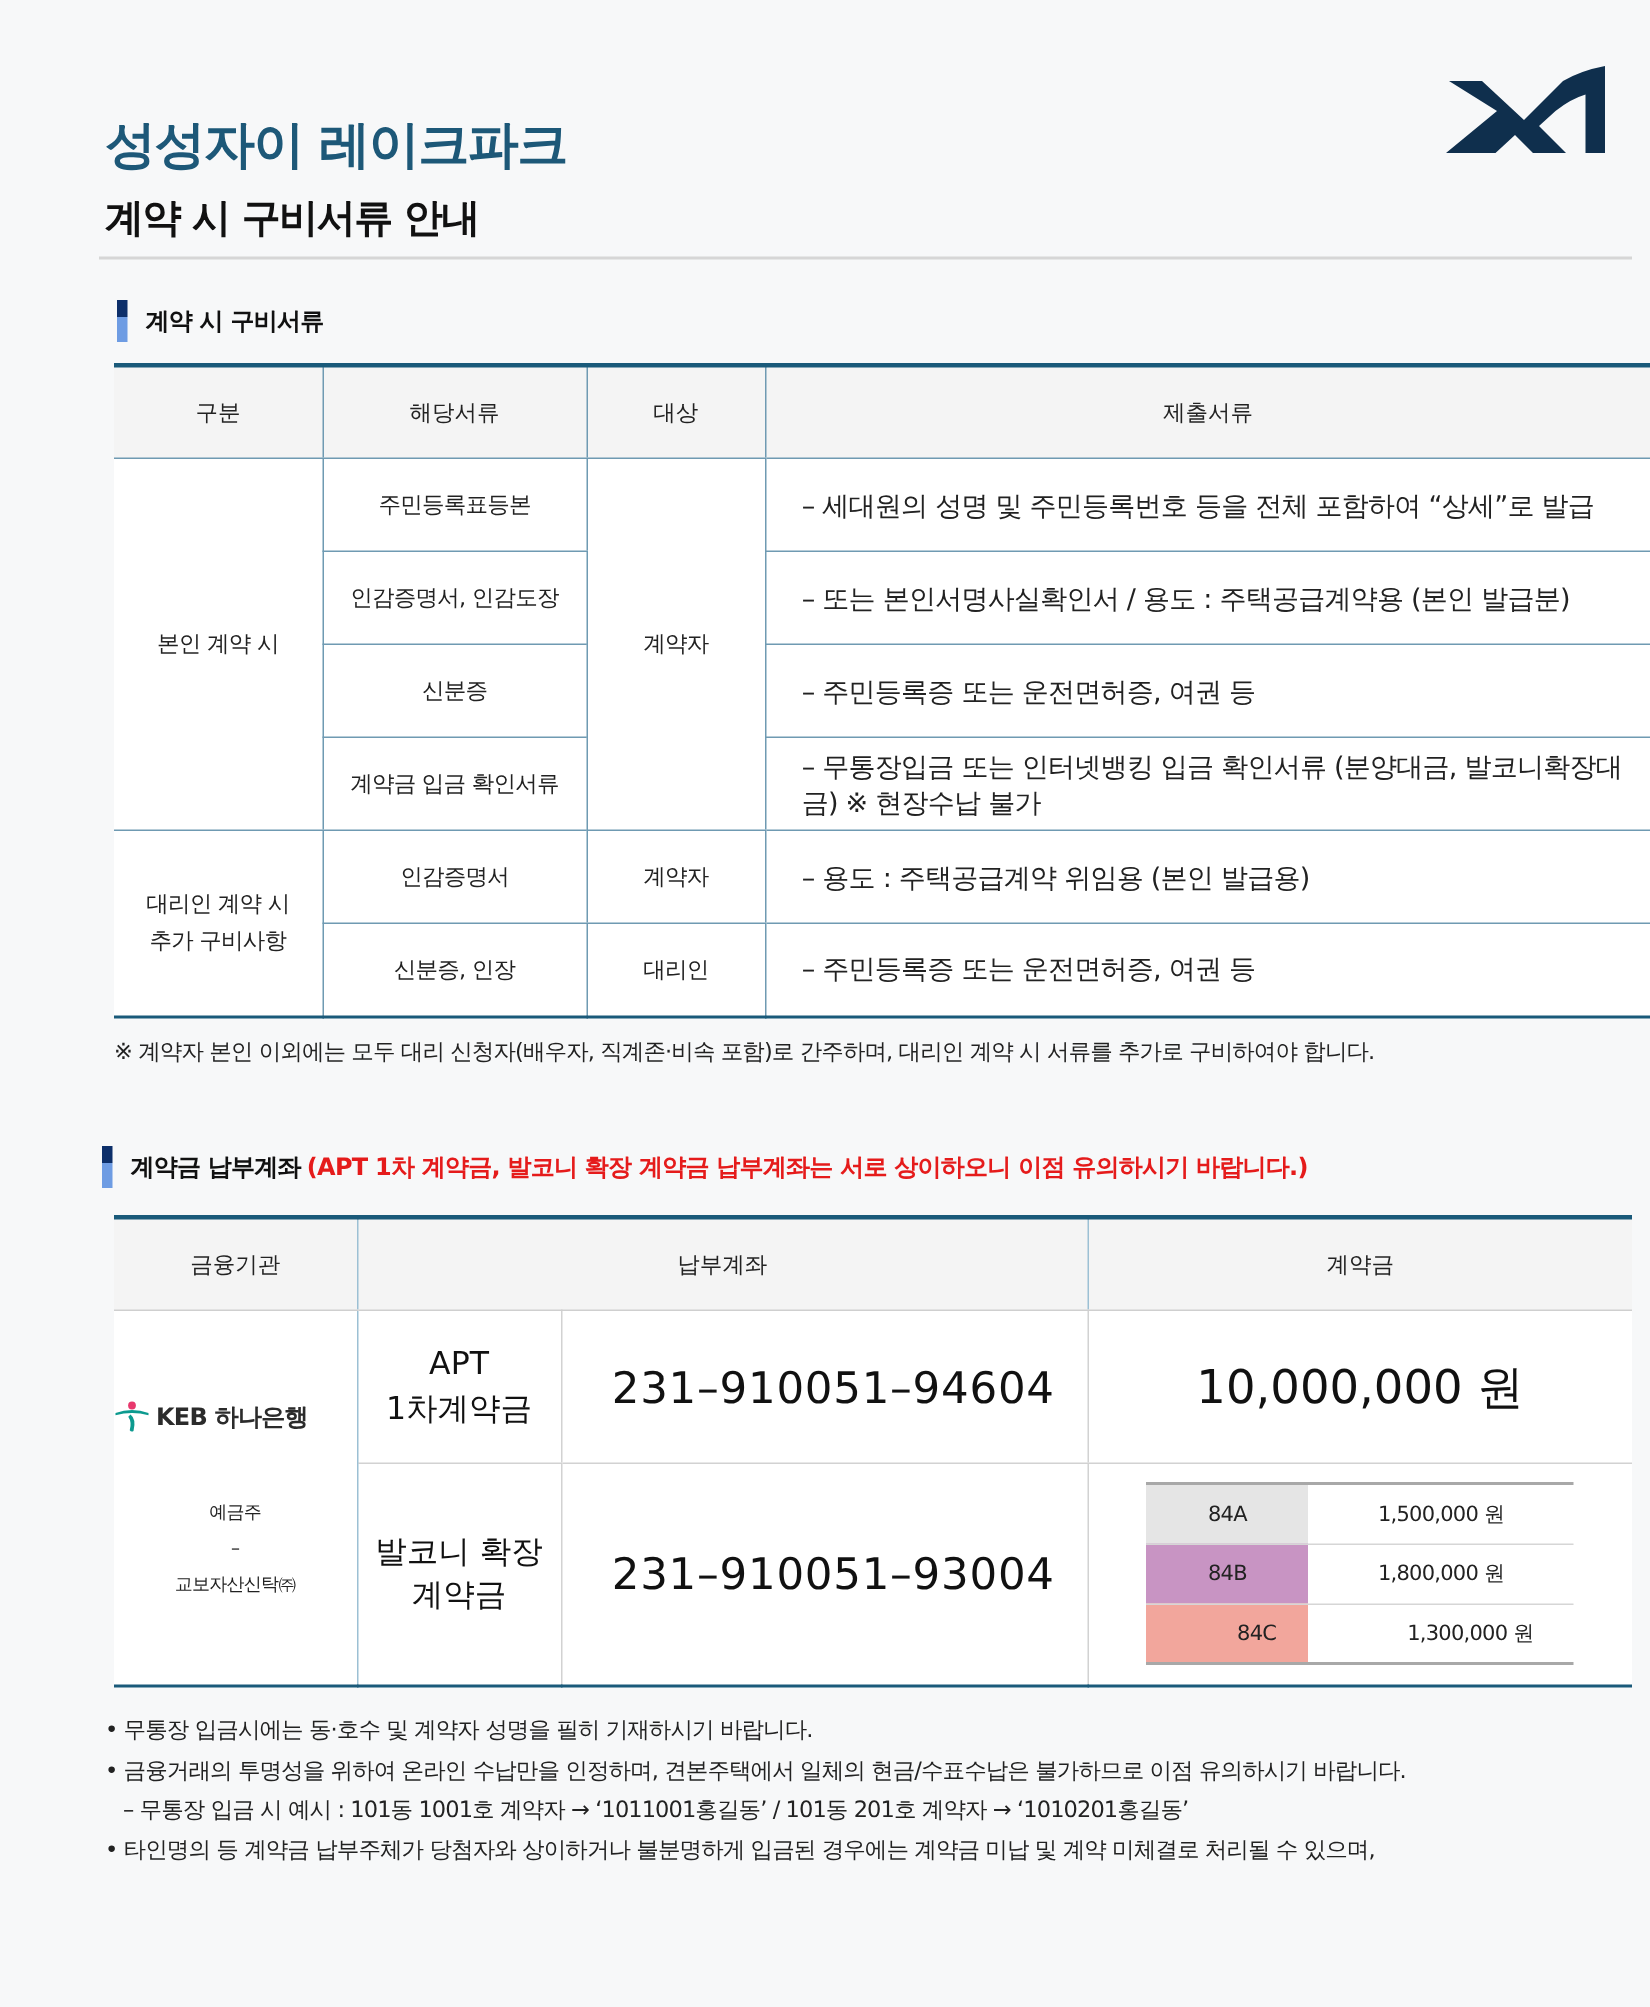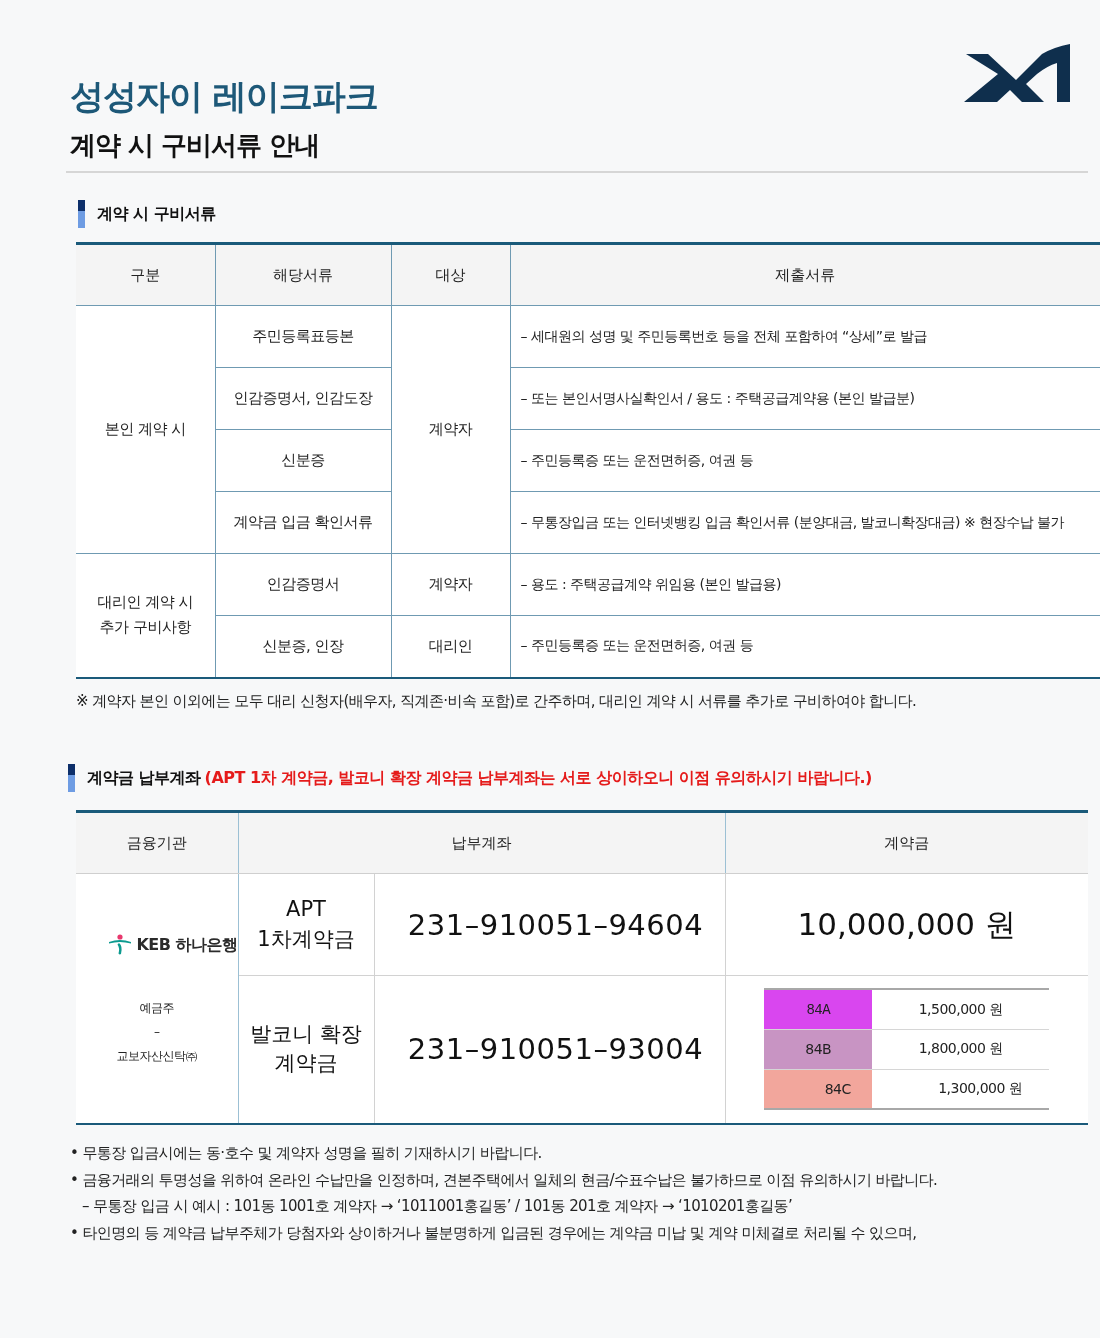--- a/index.html
+++ b/index.html
@@ -50,21 +50,21 @@
     border-bottom: 1.5px solid #6f9ab2;
     border-left: 1px solid #6f9ab2;
   }
   .doc-table th:first-child { border-left: none; }
   .doc-table td {
     background: #fff; height: 62px; font-size: 15px; color: #222;
     border-bottom: 1px solid #6f9ab2;
     border-left: 1px solid #6f9ab2;
     text-align: center; letter-spacing: -0.5px;
   }
-  .doc-table td.left { text-align: left; padding-left: 10px; font-size: 14px; }
+  .doc-table td.left { text-align: left; padding-left: 24px; font-size: 18px; }
   .doc-table td.first { border-left: none; line-height: 1.7; }
 
   .note1 {
     position: absolute; left: 48px; top: 692px;
     font-size: 15px; color: #222; letter-spacing: -0.6px;
   }
 
   
   .pay-table {
     left: 48px; top: 810px; width: 1012px;
@@ -80,21 +80,21 @@
   .pay-table td {
     background: #fff; text-align: center; color: #111;
     border-bottom: 1px solid #d2d2d2;
     border-left: 1px solid #d2d2d2;
   }
   .pay-table td.bank { border-left: none; border-right: 1.5px solid #9cc0d4; }
   .pay-table td.type { font-size: 21px; line-height: 1.4; border-left: none; }
   .pay-table td.acct { font-size: 29px; letter-spacing: 0.5px; padding-left: 12px; }
   .pay-table td.amount { font-size: 31px; }
 
-  .bank-logo { display: flex; align-items: center; justify-content: flex-end; gap: 4px; margin-top: 6px; }
+  .bank-logo { display: flex; align-items: center; justify-content: flex-start; gap: 4px; margin-top: 6px; }
   .bank-logo .name { font-size: 16px; font-weight: bold; color: #2b2b2b; letter-spacing: -0.5px; }
   .holder { margin-top: 40px; font-size: 12px; line-height: 2; color: #222; letter-spacing: -0.5px; }
 
   .type-table {
     position: static; width: 285px; margin: 0 auto;
     border-top: 2px solid #a8a8a8; border-bottom: 2px solid #a8a8a8;
   }
   .type-table td {
     height: 40px; font-size: 14px; border: none; border-bottom: 1px solid #d6d6d6; color: #222;
     letter-spacing: -0.5px;
@@ -227,21 +227,21 @@
       <tr style="height:148px;">
         <td class="type">
           <div>발코니 확장</div>
           <div>계약금</div>
         </td>
         <td class="acct">231–910051–93004</td>
         <td>
           <table class="type-table">
             <tbody>
                 <tr>
-              <td class="tcode" style="background:#d946ef;font-family:Liberation Mono, monospace;">84A</td>
+              <td class="tcode" style="background:#e5e5e5;">84A</td>
               <td>1,500,000 원</td>
             </tr>
             <tr>
               <td class="tcode" style="background:#c894c3;">84B</td>
               <td>1,800,000 원</td>
             </tr>
             <tr>
               <td class="tcode" style="background:#f2a69c;">84C</td>
               <td>1,300,000 원</td>
             </tr>

